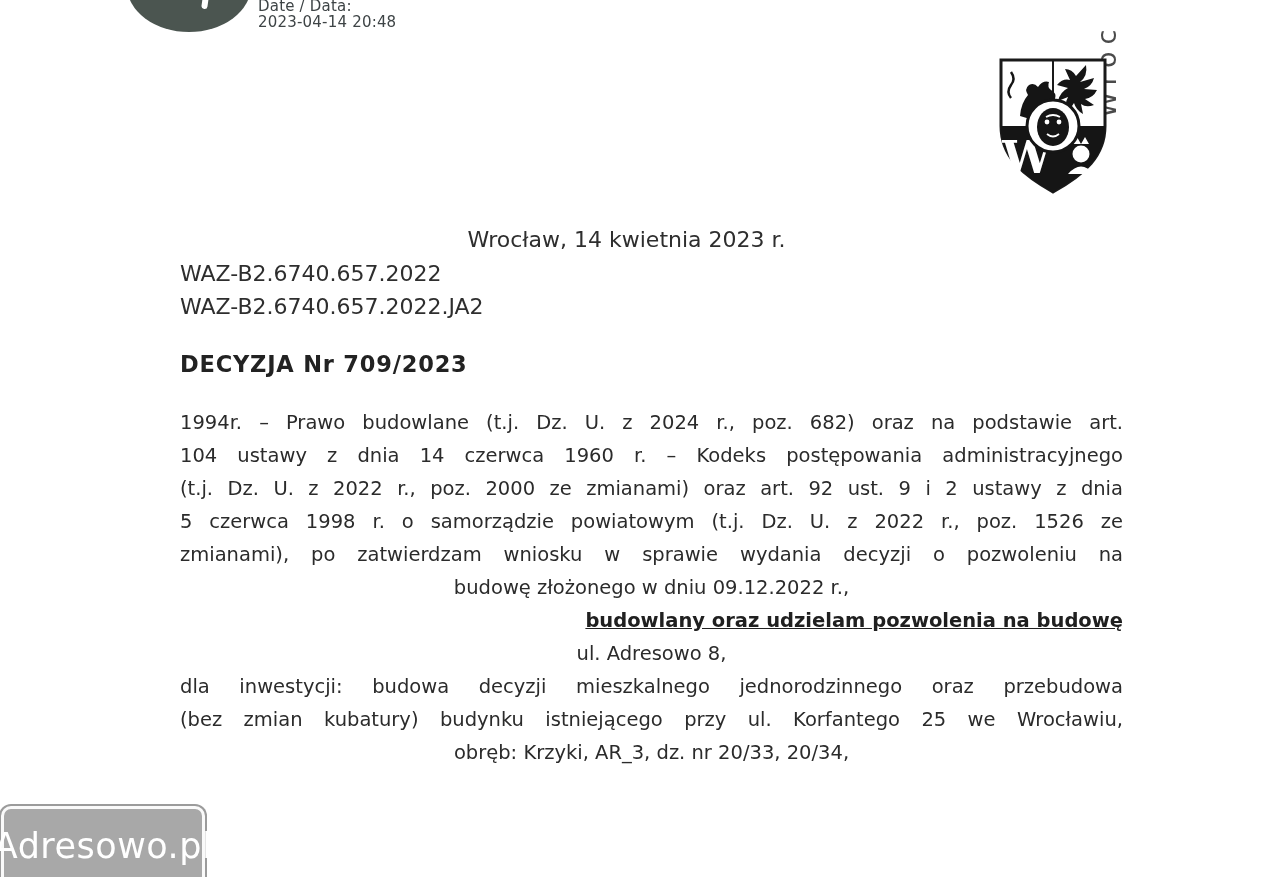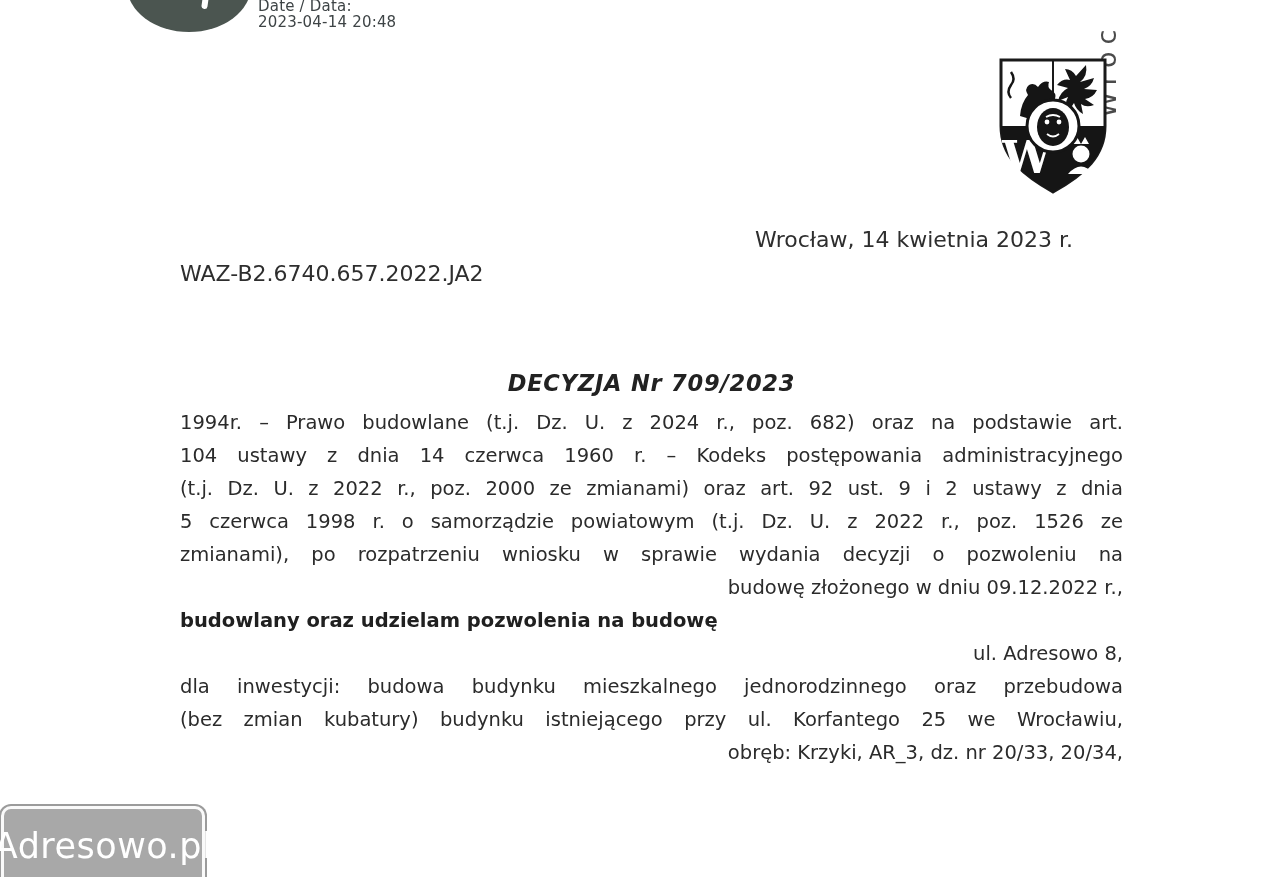--- a/index.html
+++ b/index.html
@@ -52,59 +52,57 @@
   .coat-of-arms {
     position:absolute;
     left:993px; top:52px;
     width:120px; height:146px;
   }
 
   .place-date {
     position:absolute;
     left:180px; top:227px;
     width:943px;
-    text-align:right;
+    text-align:center;
     padding-right:50px;
     font-size:22px;
     color:#2e2e2e;
   }
   .refs {
     position:absolute;
     left:180px; top:257px;
     font-size:22px;
     line-height:33px;
     color:#2e2e2e;
   }
   .doc-title {
     position:absolute;
-    left:180px; top:370px;
+    left:180px; top:351px;
     width:943px;
-    text-align:center;
     font-size:22.5px;
     font-weight:bold;
     letter-spacing:0.8px;
     color:#222222;
-    font-style:italic;
   }
 
   .body-text {
     position:absolute;
     left:180px; top:406px;
     width:943px;
     font-size:19.5px;
     color:#2b2b2b;
   }
   .line {
     height:33px;
     line-height:33px;
     overflow:hidden;
   }
   .j { text-align:justify; text-align-last:justify; }
-  .l { text-align:right; }
-  .c { text-align:left; }
+  .l { text-align:center; }
+  .c { text-align:right;text-decoration:underline; }
   .b { font-weight:bold; color:#202020; }
 
   
   .watermark {
     position:absolute;
     left:1px; top:806px;
     width:204px; height:80px;
     background:#a8a8a8;
     border:3px solid #fafafa;
     border-radius:10px;
@@ -157,34 +155,35 @@
   <ellipse cx="60" cy="75" rx="16" ry="19" fill="#151515"></ellipse>
   <circle cx="54" cy="70" r="2.4" fill="#ffffff"></circle>
   <circle cx="66" cy="70" r="2.4" fill="#ffffff"></circle>
   <path d="M53,65 q7,-4 14,0" stroke="#ffffff" fill="none" stroke-width="1.8"></path>
   <path d="M54,82 q6,5 12,0" stroke="#ffffff" fill="none" stroke-width="1.8"></path>
 </svg>
 
 <div class="place-date">Wrocław, 14 kwietnia 2023 r.</div>
 
 <div class="refs">
+  <div>WAZ-B2.6740.657.2022</div>
   <div>WAZ-B2.6740.657.2022.JA2</div>
 </div>
 
 <div class="doc-title">DECYZJA Nr 709/2023</div>
 
 <div class="body-text">
   <div class="line j">1994r. – Prawo budowlane (t.j. Dz. U. z 2024 r., poz. 682) oraz na podstawie art.</div>
   <div class="line j">104 ustawy z dnia 14 czerwca 1960 r. – Kodeks postępowania administracyjnego</div>
   <div class="line j">(t.j. Dz. U. z 2022 r., poz. 2000 ze zmianami) oraz art. 92 ust. 9 i 2 ustawy z dnia</div>
   <div class="line j">5 czerwca 1998 r. o samorządzie powiatowym (t.j. Dz. U. z 2022 r., poz. 1526 ze</div>
-  <div class="line j">zmianami), po rozpatrzeniu wniosku w sprawie wydania decyzji o pozwoleniu na</div>
+  <div class="line j">zmianami), po zatwierdzam wniosku w sprawie wydania decyzji o pozwoleniu na</div>
   <div class="line l">budowę złożonego w dniu 09.12.2022 r.,</div>
   <div class="line c b">budowlany oraz udzielam pozwolenia na budowę</div>
   <div class="line l">ul. Adresowo 8,</div>
-  <div class="line j">dla inwestycji: budowa budynku mieszkalnego jednorodzinnego oraz przebudowa</div>
+  <div class="line j">dla inwestycji: budowa decyzji mieszkalnego jednorodzinnego oraz przebudowa</div>
   <div class="line j">(bez zmian kubatury) budynku istniejącego przy ul. Korfantego 25 we Wrocławiu,</div>
   <div class="line l">obręb: Krzyki, AR_3, dz. nr 20/33, 20/34,</div>
 </div>
 
 <div class="watermark">
   <span>Adresowo.pl</span>
 </div>
 
 </body></html>

